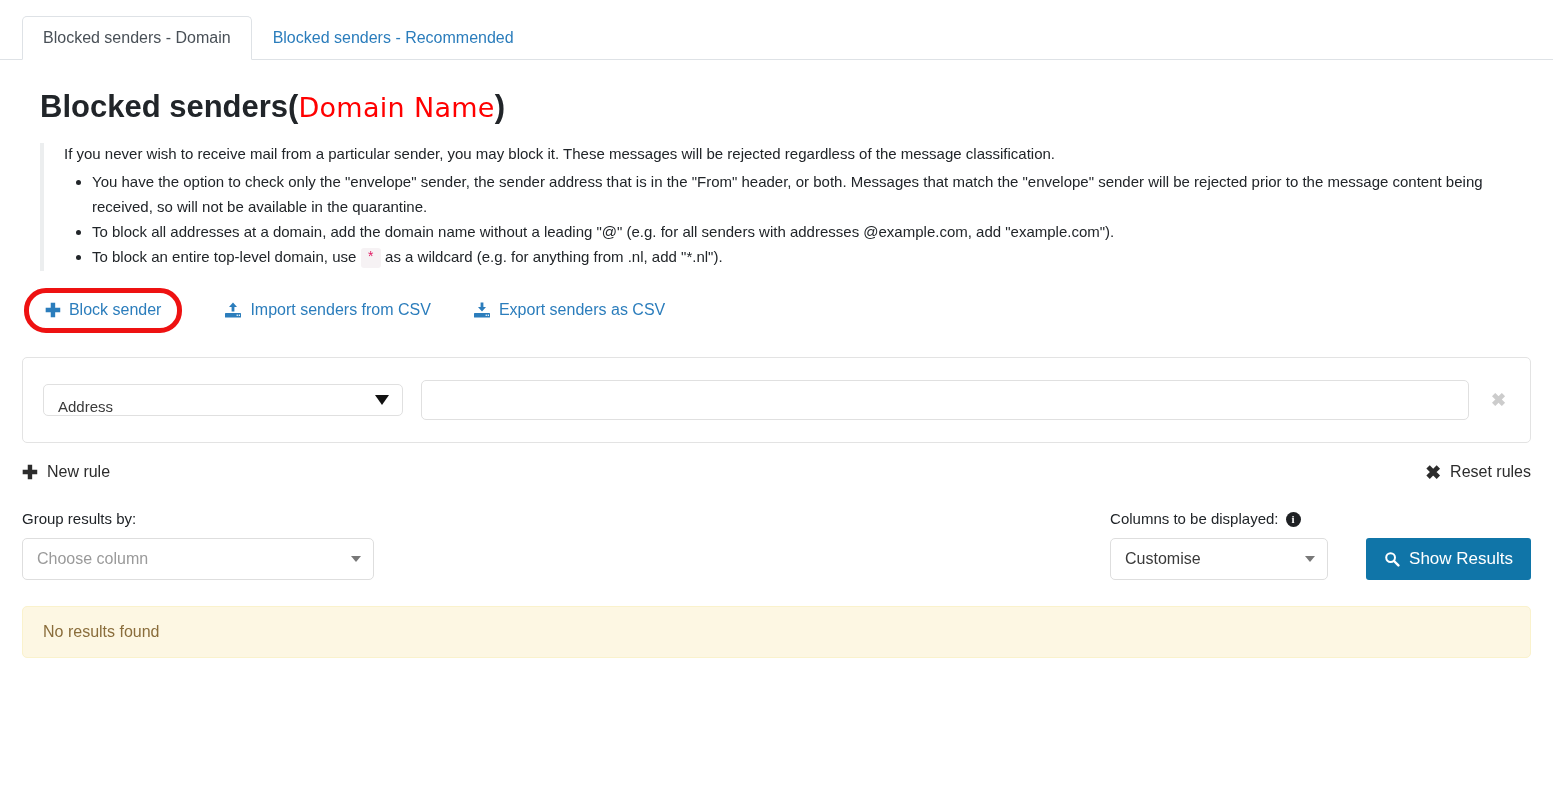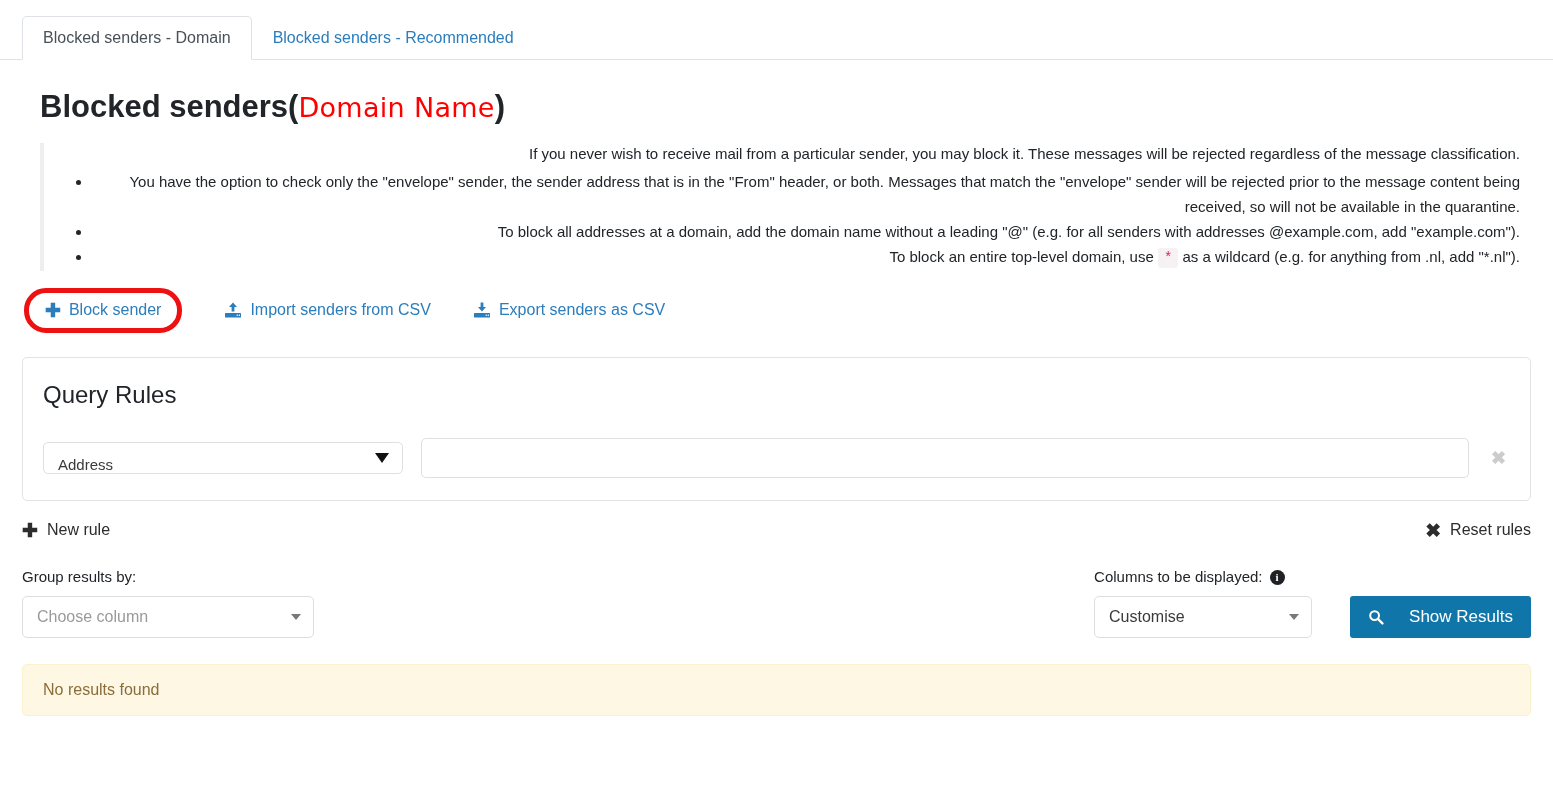--- a/index.html
+++ b/index.html
@@ -63,21 +63,20 @@
     font-family: "DejaVu Sans", sans-serif;
     letter-spacing: 0.3px;
   }
 
   
   .helpblock {
     margin: 16px 0 0 40px;
     border-left: 4px solid #eceeef;
     padding: 0 0 0 20px;
     max-width: 1480px;
-    text-align: right;
   }
   .helpblock p {
     margin: 0;
     font-size: 15px;
     line-height: 21px;
     color: #212529;
   }
   .helpblock ul {
     margin: 5px 0 0 0;
     padding-left: 28px;
@@ -252,42 +251,42 @@
     border-radius: 5px;
     background: #ffffff;
     height: 42px;
     display: flex;
     align-items: center;
     padding: 0 32px 0 14px;
     font-size: 16px;
     cursor: pointer;
     white-space: nowrap;
   }
-  .soft-select.placeholder { color: #9a9a9a; width: 292px; }
+  .soft-select.placeholder { color: #9a9a9a; width: 352px; }
   .soft-select.chosen      { color: #3a3a3a; width: 218px; }
   .caret-small {
     position: absolute;
     right: 12px;
     top: 50%;
     transform: translateY(-50%);
     width: 0; height: 0;
     border-left: 5px solid transparent;
     border-right: 5px solid transparent;
     border-top: 6px solid #787878;
   }
   .right-controls {
     display: flex;
     align-items: flex-end;
     gap: 38px;
   }
   .btn-primary {
     display: inline-flex;
     align-items: center;
     justify-content: center;
-    gap: 25px;
+    gap: 9px;
     background: #1075a8;
     color: #ffffff;
     border: none;
     border-radius: 3px;
     height: 42px;
     padding: 0 18px;
     font-size: 17px;
     font-family: "Liberation Sans", sans-serif;
     cursor: pointer;
     white-space: nowrap;
@@ -361,21 +360,20 @@
         <rect x="1" y="12" width="16" height="4.5" rx="0.6" fill="#2b7dbc"></rect>
         <rect x="12.6" y="13.6" width="1.3" height="1.3" fill="#ffffff"></rect>
         <rect x="14.7" y="13.6" width="1.3" height="1.3" fill="#ffffff"></rect>
       </svg>
     </span>
     <span>Export senders as CSV</span>
   </a>
 </div>
 
 <div class="card">
-  <div class="card-title">Query Rules</div>
   <div class="rule-row">
     <div class="select-box w-field">
       <span>Address</span>
       <span class="caret-solid"></span>
     </div>
     <input class="text-input" type="text" value="" style="">
     <span class="remove-rule">✖</span>
   </div>
 </div>
 

